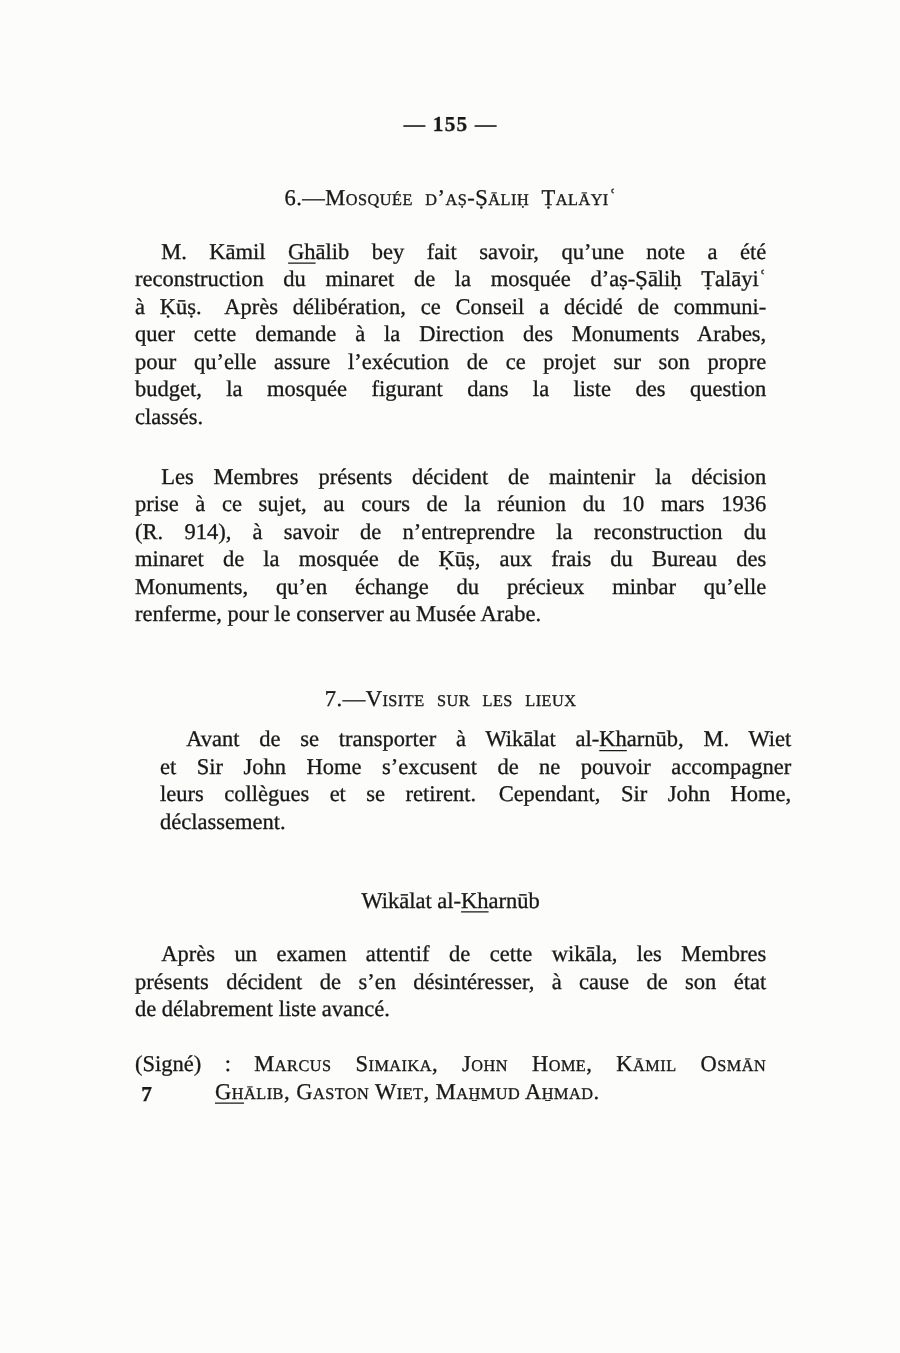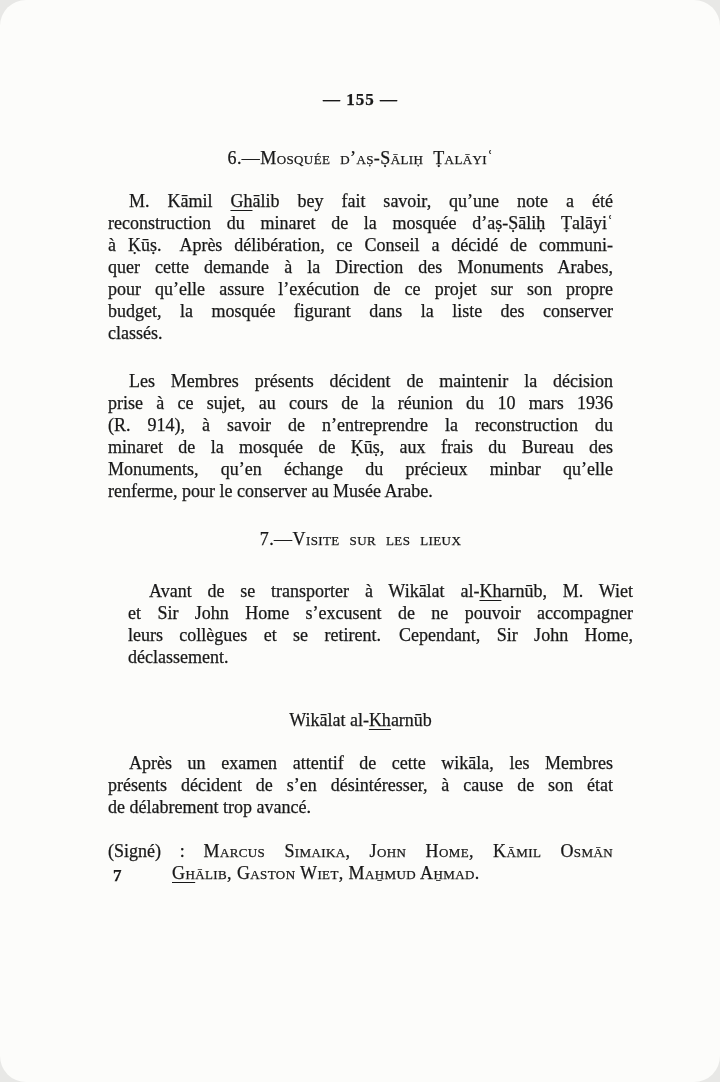--- a/index.html
+++ b/index.html
@@ -5,21 +5,20 @@
   html,body{margin:0;padding:0;background:#e8e8e6;}
   .page{
     position:relative;
     width:720px;height:1082px;
     margin:0 auto;
     background:var(--paper,#fcfcfa);
     color:var(--ink,#181818);
     font-family:"Liberation Serif","DejaVu Serif",serif;
     -webkit-text-stroke:0.25px currentColor;
     overflow:hidden;
-    border-radius:26px;
   }
   .block{
     position:absolute;left:108px;width:505px;
     font-size:18px;line-height:22px;
   }
   .tline{
     text-align:justify;
     text-align-last:justify;
     white-space:nowrap;
   }
@@ -50,52 +49,52 @@
   <div class="block heading-block" style="top:147px;">
       <div class="tline center last"><span class="sc">6.—Mosquée d’aṣ-Ṣāliḥ Ṭalāyiʿ</span></div>
     </div>
 
   <div class="block" style="top:190px;">
       <div class="tline indent"><span>M. Kāmil </span><span class="u">Gh</span><span>ālib bey fait savoir, qu’une note a été</span></div>
       <div class="tline"><span>reconstruction du minaret de la mosquée d’aṣ-Ṣāliḥ Ṭalāyiʿ</span></div>
       <div class="tline"><span>à Ḳūṣ. Après délibération, ce Conseil a décidé de communi-</span></div>
       <div class="tline"><span>quer cette demande à la Direction des Monuments Arabes,</span></div>
       <div class="tline"><span>pour qu’elle assure l’exécution de ce projet sur son propre</span></div>
-      <div class="tline"><span>budget, la mosquée figurant dans la liste des conserver</span></div>
+      <div class="tline"><span>budget, la mosquée figurant dans la liste des question</span></div>
       <div class="tline last"><span>classés.</span></div>
     </div>
 
   <div class="block" style="top:370px;font-family:Liberation Serif, serif;">
       <div class="tline indent"><span>Les Membres présents décident de maintenir la décision</span></div>
       <div class="tline"><span>prise à ce sujet, au cours de la réunion du 10 mars 1936</span></div>
       <div class="tline"><span>(R. 914), à savoir de n’entreprendre la reconstruction du</span></div>
       <div class="tline"><span>minaret de la mosquée de Ḳūṣ, aux frais du Bureau des</span></div>
       <div class="tline"><span>Monuments, qu’en échange du précieux minbar qu’elle</span></div>
       <div class="tline last"><span>renferme, pour le conserver au Musée Arabe.</span></div>
     </div>
 
-  <div class="block heading-block" style="top:528px;">
+  <div class="block heading-block" style="top:548px;">
       <div class="tline center last"><span class="sc">7.—Visite sur les lieux</span></div>
     </div>
 
   <div class="block" style="top:580px;margin-left:20px;">
       <div class="tline indent"><span>Avant de se transporter à Wikālat al-</span><span class="u">Kh</span><span>arnūb, M. Wiet</span></div>
       <div class="tline"><span>et Sir John Home s’excusent de ne pouvoir accompagner</span></div>
       <div class="tline"><span>leurs collègues et se retirent. Cependant, Sir John Home,</span></div>
       <div class="tline last"><span>déclassement.</span></div>
     </div>
 
   <div class="block" style="top:709px;">
       <div class="tline center last"><span>Wikālat al-</span><span class="u">Kh</span><span>arnūb</span></div>
     </div>
 
   <div class="block" style="top:752px;">
       <div class="tline indent"><span>Après un examen attentif de cette wikāla, les Membres</span></div>
       <div class="tline"><span>présents décident de s’en désintéresser, à cause de son état</span></div>
-      <div class="tline last"><span>de délabrement trop avancé.</span></div>
+      <div class="tline last"><span>de délabrement liste avancé.</span></div>
     </div>
 
   <div class="block" style="top:840px;">
       <div class="tline"><span class="i">(Signé)</span><span> : </span><span class="sc">Marcus Simaika, John Home, Kāmil Osmān</span></div>
       <div class="tline hang last"><span class="u sc">Gh</span><span class="sc">ālib, Gaston Wiet, Maẖmud Aẖmad.</span></div>
     </div>
 
   <div class="sigmark">7</div>
 
 </div>

